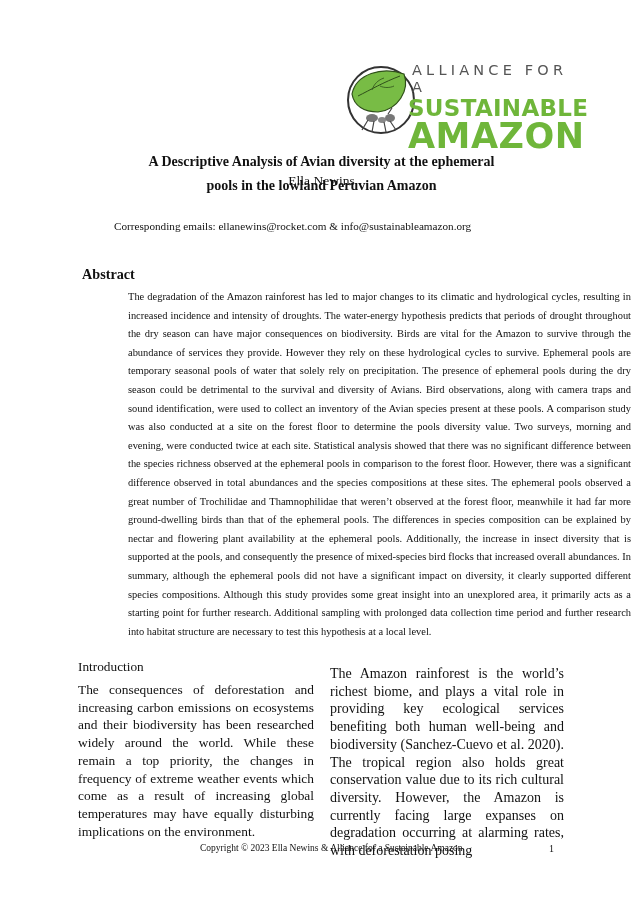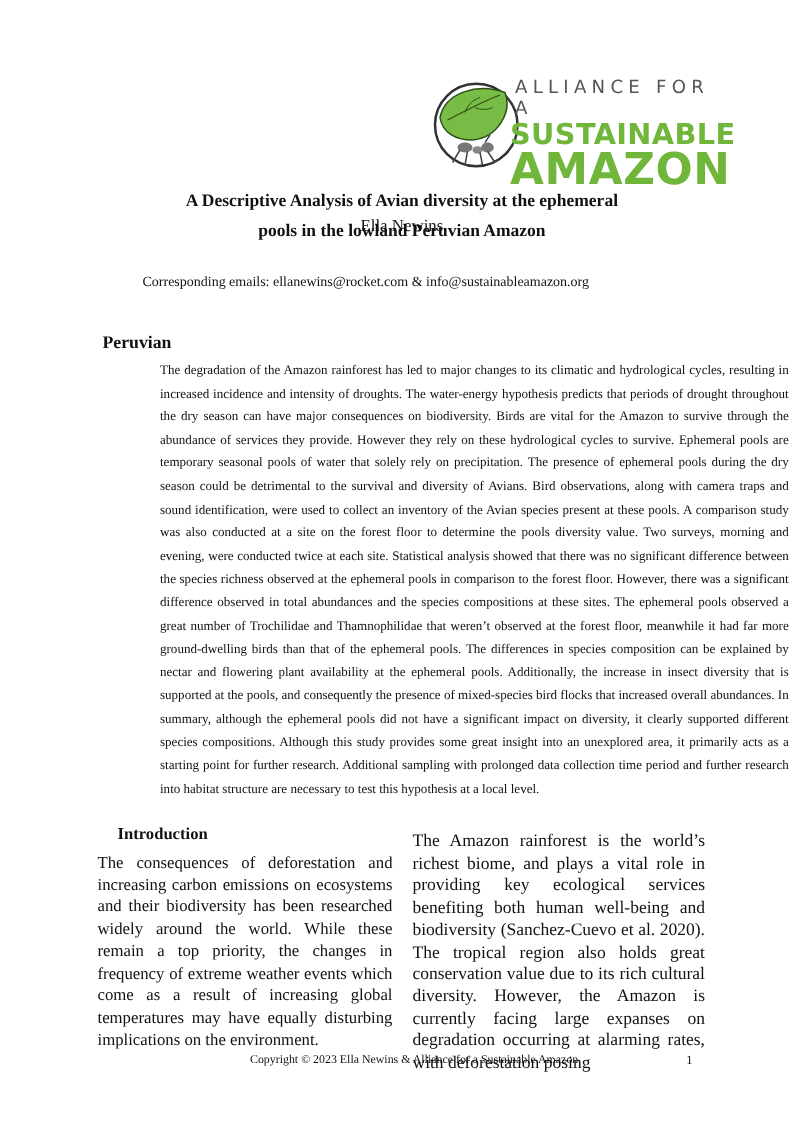--- a/index.html
+++ b/index.html
@@ -36,21 +36,21 @@
     position: absolute; left: 78px; top: 220px; font-size: 11.2px; margin-left: 36px;
   }
   .abstract-head {
     position: absolute; left: 82px; top: 266px; font-weight: bold; font-size: 14.2px;
   }
   .abstract-body {
     position: absolute; left: 82px; width: 503px; top: 288px;
     font-size: 10.45px; line-height: 18.6px; text-align: justify; margin-left: 46px;
   }
   .intro-head {
-    position: absolute; left: 78px; top: 659px; font-weight: bold; font-size: 13.3px; margin-left: 16px;
+    position: absolute; left: 78px; top: 659px; font-weight: normal; font-size: 13.3px;
   }
   .col-left {
     position: absolute; left: 78px; width: 236px; top: 681px;
     font-size: 13.4px; line-height: 17.7px; text-align: justify;
   }
   .col-right {
     position: absolute; left: 330px; width: 234px; top: 665px;
     font-size: 14px; line-height: 17.7px; text-align: justify;
   }
   .footer {
@@ -84,21 +84,21 @@
 
 <div class="title">
   <div>A Descriptive Analysis of Avian diversity at the ephemeral</div>
   <div>pools in the lowland Peruvian Amazon</div>
 </div>
 
 <div class="author">Ella Newins</div>
 
 <div class="emails">Corresponding emails: ellanewins@rocket.com &amp; info@sustainableamazon.org</div>
 
-<div class="abstract-head">Peruvian</div>
+<div class="abstract-head">Abstract</div>
 <div class="abstract-body">The degradation of the Amazon rainforest has led to major changes to its climatic and hydrological cycles, resulting in increased incidence and intensity of droughts. The water-energy hypothesis predicts that periods of drought throughout the dry season can have major consequences on biodiversity. Birds are vital for the Amazon to survive through the abundance of services they provide. However they rely on these hydrological cycles to survive. Ephemeral pools are temporary seasonal pools of water that solely rely on precipitation. The presence of ephemeral pools during the dry season could be detrimental to the survival and diversity of Avians. Bird observations, along with camera traps and sound identification, were used to collect an inventory of the Avian species present at these pools. A comparison study was also conducted at a site on the forest floor to determine the pools diversity value. Two surveys, morning and evening, were conducted twice at each site. Statistical analysis showed that there was no significant difference between the species richness observed at the ephemeral pools in comparison to the forest floor. However, there was a significant difference observed in total abundances and the species compositions at these sites. The ephemeral pools observed a great number of Trochilidae and Thamnophilidae that weren’t observed at the forest floor, meanwhile it had far more ground-dwelling birds than that of the ephemeral pools. The differences in species composition can be explained by nectar and flowering plant availability at the ephemeral pools. Additionally, the increase in insect diversity that is supported at the pools, and consequently the presence of mixed-species bird flocks that increased overall abundances. In summary, although the ephemeral pools did not have a significant impact on diversity, it clearly supported different species compositions. Although this study provides some great insight into an unexplored area, it primarily acts as a starting point for further research. Additional sampling with prolonged data collection time period and further research into habitat structure are necessary to test this hypothesis at a local level.</div>
 
 <div class="intro-head">Introduction</div>
 <div class="col-left">The consequences of deforestation and increasing carbon emissions on ecosystems and their biodiversity has been researched widely around the world. While these remain a top priority, the changes in frequency of extreme weather events which come as a result of increasing global temperatures may have equally disturbing implications on the environment.</div>
 <div class="col-right">The Amazon rainforest is the world’s richest biome, and plays a vital role in providing key ecological services benefiting both human well-being and biodiversity (Sanchez-Cuevo et al. 2020). The tropical region also holds great conservation value due to its rich cultural diversity. However, the Amazon is currently facing large expanses on degradation occurring at alarming rates, with deforestation posing</div>
 
 <div class="footer">Copyright © 2023 Ella Newins &amp; Alliance for a Sustainable Amazon</div>
 <div class="page-num">1</div>
 
 </body></html>

